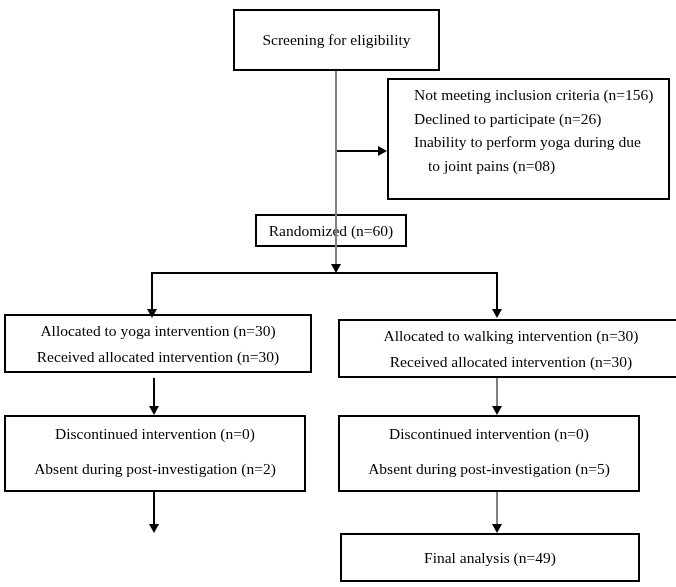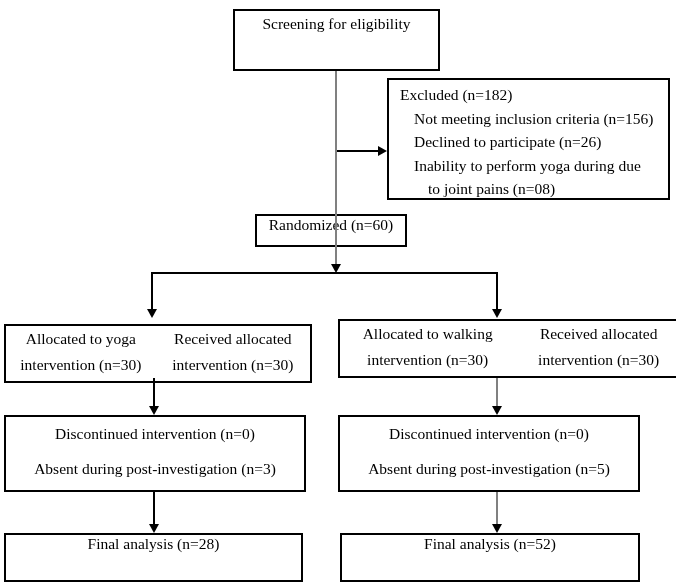--- a/index.html
+++ b/index.html
@@ -25,20 +25,21 @@
   }
   .box {
     position: absolute;
     box-sizing: border-box;
     border: 2px solid var(--border);
     background: #ffffff;
     z-index: 1;
   }
   .center {
     display: flex;
+    flex-direction: column;
     justify-content: center;
     text-align: center;
   }
   .two-line { line-height: 26px; }
   .vline, .hline {
     position: absolute;
     background: var(--line);
     z-index: 3;
   }
   .vline { width: 2px; }
@@ -102,52 +103,48 @@
   <div class="ah-down" style="left:149px; top:524px;"></div>
 
   <div class="vline stem" style="left:496px; top:492px; height:33px;"></div>
   <div class="ah-down" style="left:492px; top:524px;"></div>
 
   <div class="box center two-line" style="left:233px; top:9px; width:207px; height:62px;">
     <div>Screening for eligibility</div>
   </div>
 
   <div class="box excluded-box" style="left:387px; top:78px; width:283px; height:122px;">
-    <div>Excluded (n=182)</div>
     <div class="ind1">Not meeting inclusion criteria (n=156)</div>
     <div class="ind1">Declined to participate (n=26)</div>
     <div class="ind1">Inability to perform yoga during due</div>
     <div class="ind2">to joint pains (n=08)</div>
   </div>
 
   <div class="box center" style="left:255px; top:214px; width:152px; height:33px;">
     <div>Randomized (n=60)</div>
   </div>
 
-  <div class="box center two-line" style="left:4px; top:324px; width:308px; height:59px;">
+  <div class="box center two-line" style="left:4px; top:314px; width:308px; height:59px;">
     <div>Allocated to yoga intervention (n=30)</div>
     <div>Received allocated intervention (n=30)</div>
   </div>
 
   <div class="box center two-line" style="left:338px; top:319px; width:346px; height:59px;">
     <div>Allocated to walking intervention (n=30)</div>
     <div>Received allocated intervention (n=30)</div>
   </div>
 
   <div class="box followup" style="left:4px; top:415px; width:302px; height:77px;">
     <div class="l1">Discontinued intervention (n=0)</div>
-    <div class="l2">Absent during post-investigation (n=3)</div>
+    <div class="l2">Absent during post-investigation (n=2)</div>
   </div>
 
   <div class="box followup" style="left:338px; top:415px; width:302px; height:77px;">
     <div class="l1">Discontinued intervention (n=0)</div>
     <div class="l2">Absent during post-investigation (n=5)</div>
   </div>
 
-  <div class="box center" style="left:4px; top:533px; width:299px; height:49px;">
-    <div>Final analysis (n=28)</div>
-  </div>
 
   <div class="box center" style="left:340px; top:533px; width:300px; height:49px;">
-    <div>Final analysis (n=52)</div>
+    <div>Final analysis (n=49)</div>
   </div>
 
 </div>
 
 </body></html>

